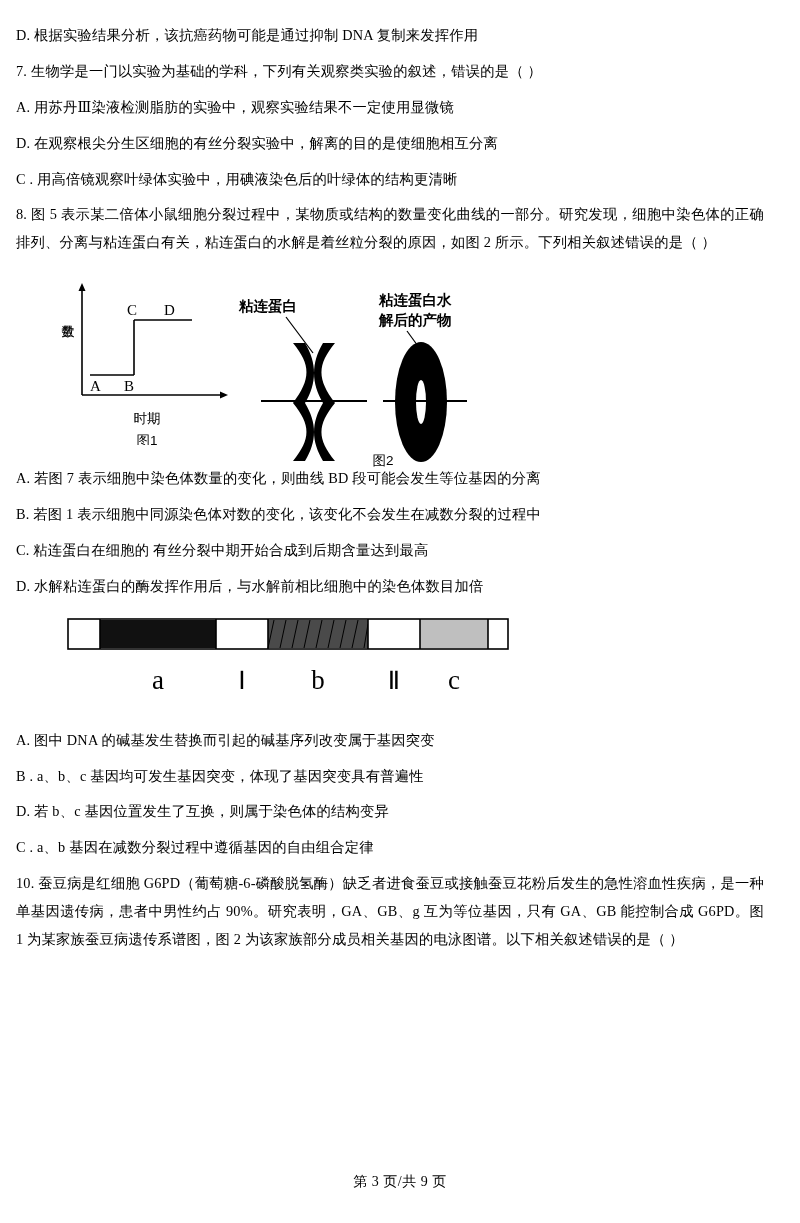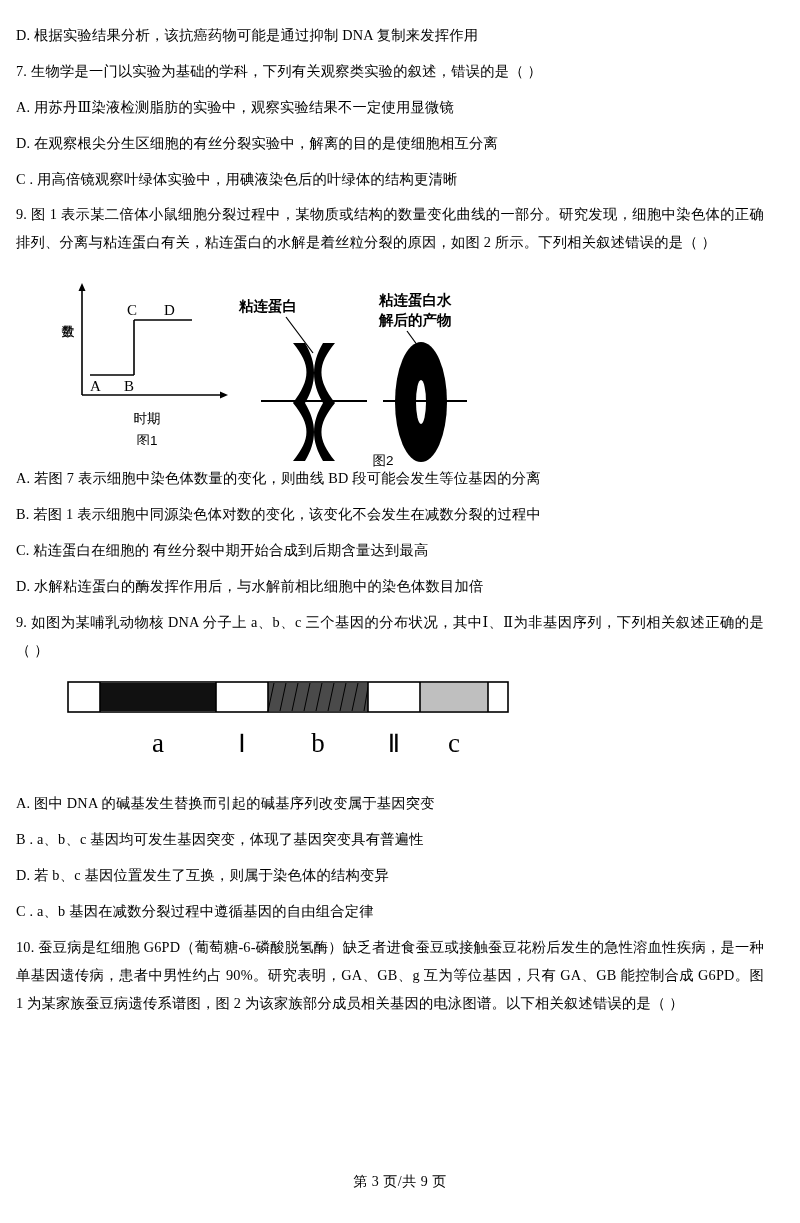--- a/index.html
+++ b/index.html
@@ -70,21 +70,21 @@
 
 <div class="page">
 
   <p class="para">D.  根据实验结果分析，该抗癌药物可能是通过抑制 DNA 复制来发挥作用</p>
 
   <p class="para">7.  生物学是一门以实验为基础的学科，下列有关观察类实验的叙述，错误的是（            ）</p>
   <p class="para">A.  用苏丹Ⅲ染液检测脂肪的实验中，观察实验结果不一定使用显微镜</p>
   <p class="para">D.  在观察根尖分生区细胞的有丝分裂实验中，解离的目的是使细胞相互分离</p>
   <p class="para">C .  用高倍镜观察叶绿体实验中，用碘液染色后的叶绿体的结构更清晰</p>
 
-  <p class="para">9.  图 1 表示某二倍体小鼠细胞分裂过程中，某物质或结构的数量变化曲线的一部分。研究发现，细胞中染色体的正确排列、分离与粘连蛋白有关，粘连蛋白的水解是着丝粒分裂的原因，如图 2 所示。下列相关叙述错误的是（            ）</p>
+  <p class="para">8.  图 5 表示某二倍体小鼠细胞分裂过程中，某物质或结构的数量变化曲线的一部分。研究发现，细胞中染色体的正确排列、分离与粘连蛋白有关，粘连蛋白的水解是着丝粒分裂的原因，如图 2 所示。下列相关叙述错误的是（            ）</p>
 
   <div class="fig-block">
 
     <div class="fig1">
       <svg width="190" height="170" viewBox="0 0 190 170">
 
         <line x1="30" y1="14" x2="30" y2="120" stroke="#000" stroke-width="1.6"></line>
         <polygon points="30,8 26.5,16 33.5,16" fill="#000"></polygon>
 
         <line x1="30" y1="120" x2="170" y2="120" stroke="#000" stroke-width="1.6"></line>
@@ -132,21 +132,20 @@
         <text x="152" y="182" font-family="Liberation Sans, sans-serif" font-size="13.5" text-anchor="middle">图2</text>
       </svg>
     </div>
   </div>
 
   <p class="para">A.  若图 7 表示细胞中染色体数量的变化，则曲线 BD 段可能会发生等位基因的分离</p>
   <p class="para">B.  若图 1 表示细胞中同源染色体对数的变化，该变化不会发生在减数分裂的过程中</p>
   <p class="para">C.  粘连蛋白在细胞的 有丝分裂中期开始合成到后期含量达到最高</p>
   <p class="para">D.  水解粘连蛋白的酶发挥作用后，与水解前相比细胞中的染色体数目加倍</p>
 
-  <p class="para">9.  如图为某哺乳动物核 DNA 分子上 a、b、c 三个基因的分布状况，其中Ⅰ、Ⅱ为非基因序列，下列相关叙述正确的是（            ）</p>
 
   <div class="gene-fig">
     <svg width="500" height="100" viewBox="0 0 500 100" style="position:absolute;left:48px;top:4px;">
 
       <rect x="4" y="4" width="440" height="30" fill="#ffffff" stroke="#000" stroke-width="1.6"></rect>
 
       <rect x="36" y="5" width="116" height="28" fill="#111111"></rect>
 
       <rect x="152" y="5" width="52" height="28" fill="#ffffff"></rect>
 

